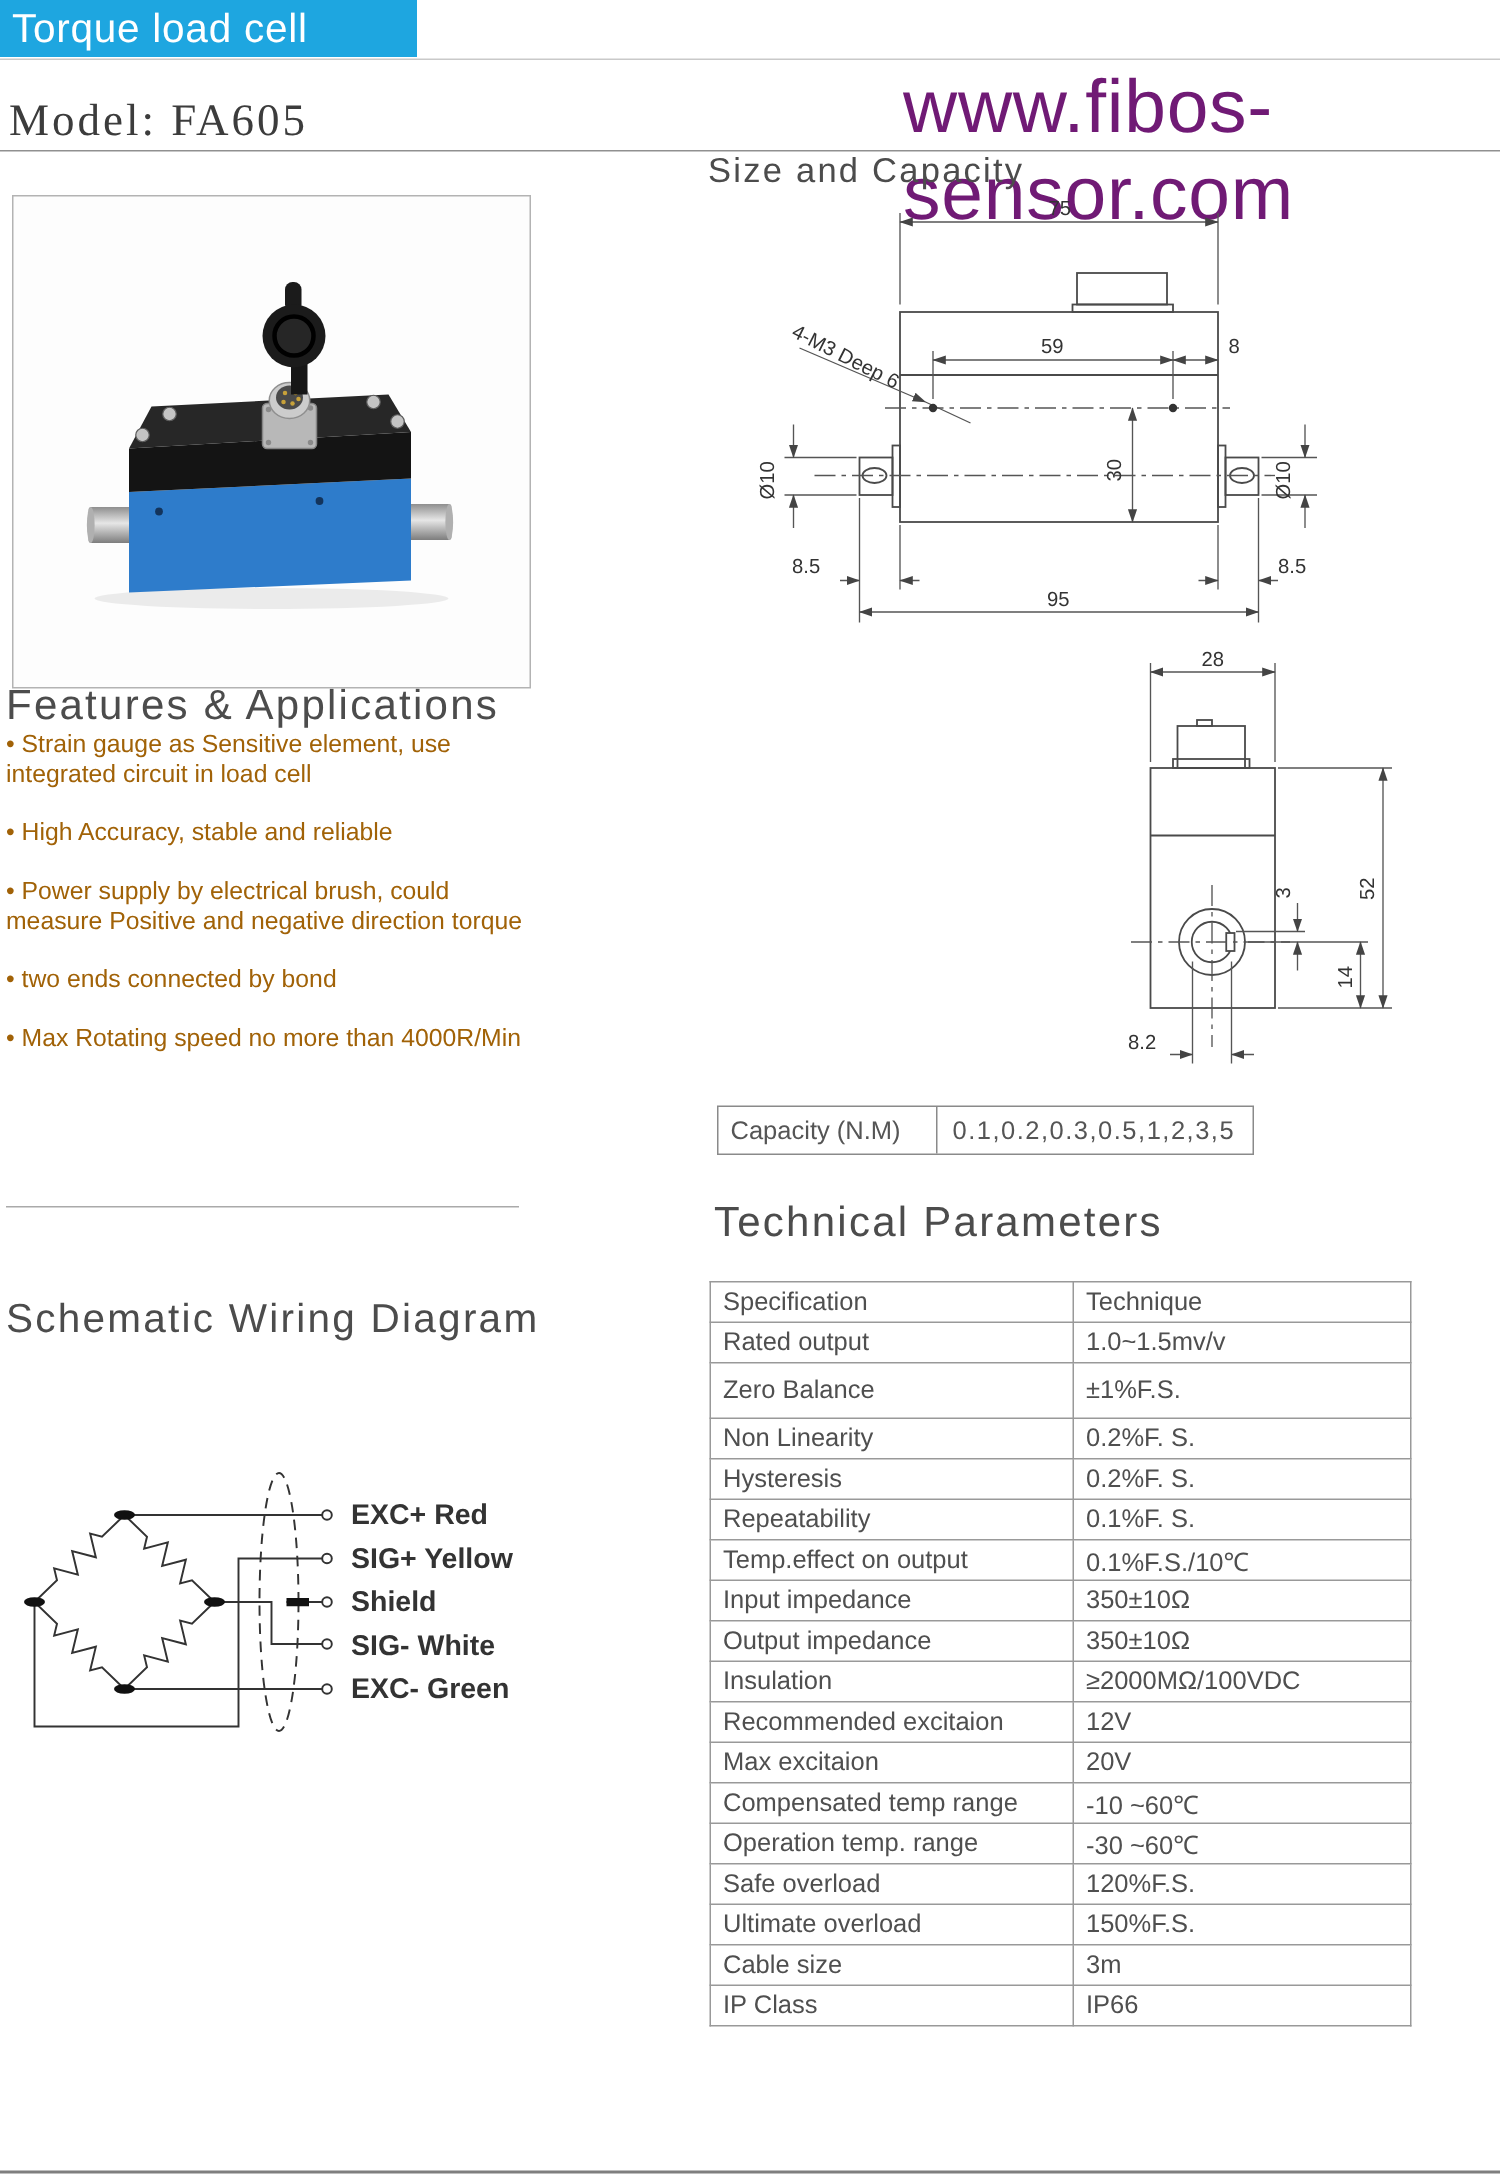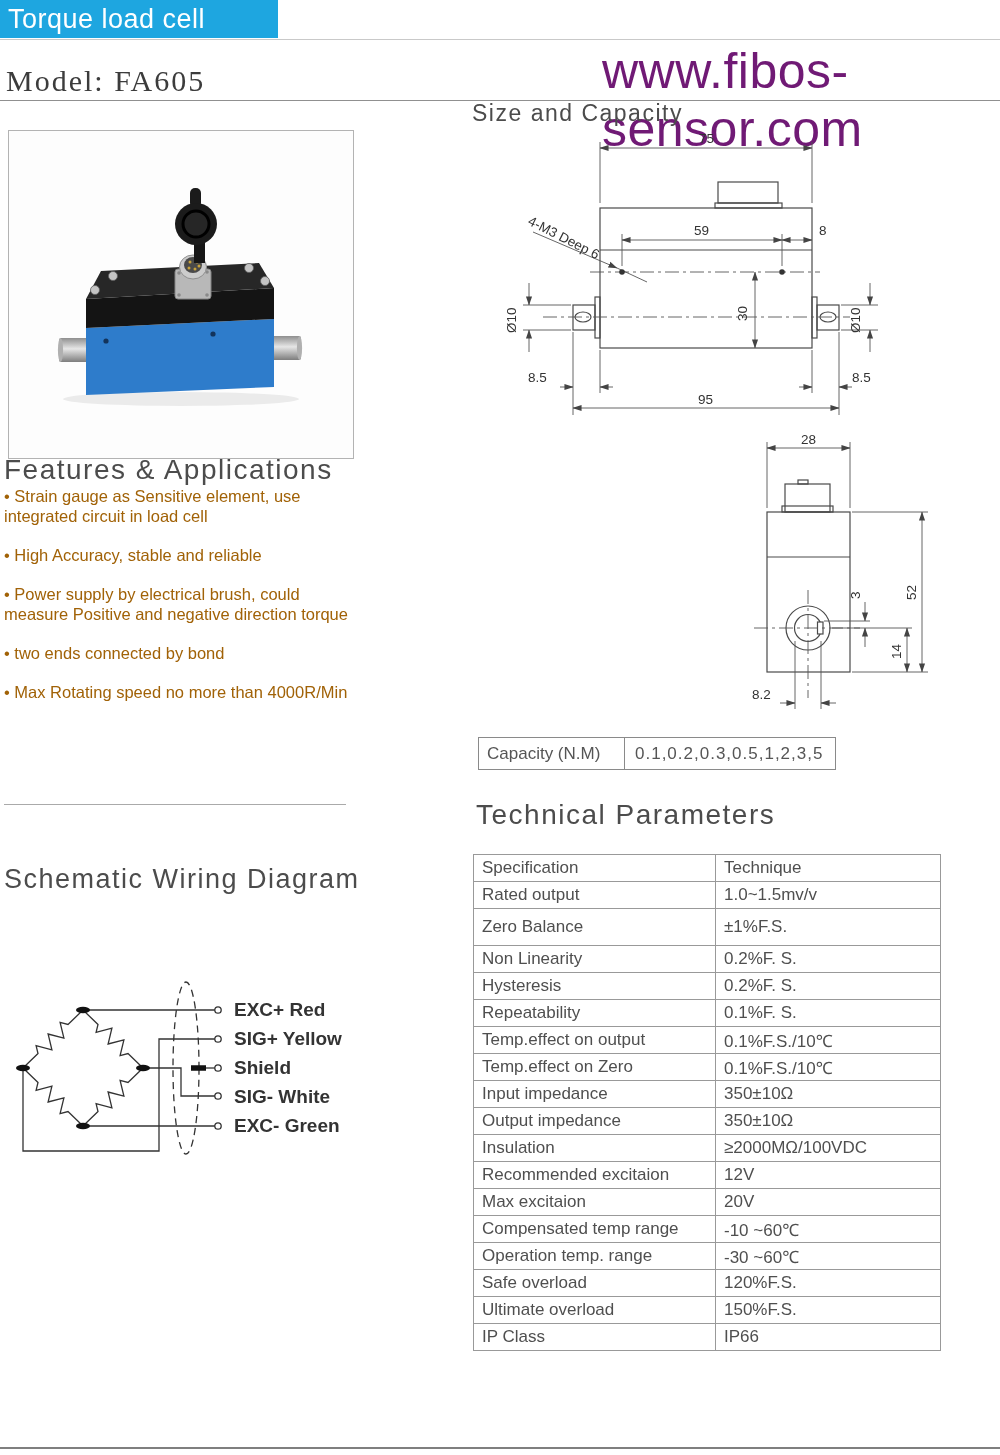--- a/index.html
+++ b/index.html
@@ -308,24 +308,20 @@
     <tr>
       <td class="spec">Repeatability</td>
       <td class="val">0.1%F. S.</td>
     </tr>
 
     <tr>
       <td class="spec">Temp.effect on output</td>
       <td class="val">0.1%F.S./10℃</td>
     </tr>
 
-    <tr>
-      <td class="spec">Temp.effect on Zero</td>
-      <td class="val">0.1%F.S./10℃</td>
-    </tr>
 
     <tr>
       <td class="spec">Input impedance</td>
       <td class="val">350±10Ω</td>
     </tr>
 
     <tr>
       <td class="spec">Output impedance</td>
       <td class="val">350±10Ω</td>
     </tr>
@@ -358,20 +354,24 @@
     <tr>
       <td class="spec">Safe overload</td>
       <td class="val">120%F.S.</td>
     </tr>
 
     <tr>
       <td class="spec">Ultimate overload</td>
       <td class="val">150%F.S.</td>
     </tr>
 
+    <tr>
+      <td class="spec">Cable size</td>
+      <td class="val">3m</td>
+    </tr>
 
     <tr>
       <td class="spec">IP Class</td>
       <td class="val">IP66</td>
     </tr>
   </tbody>
   </table>
 
   <div class="abs bottomline"></div>
 </div>

